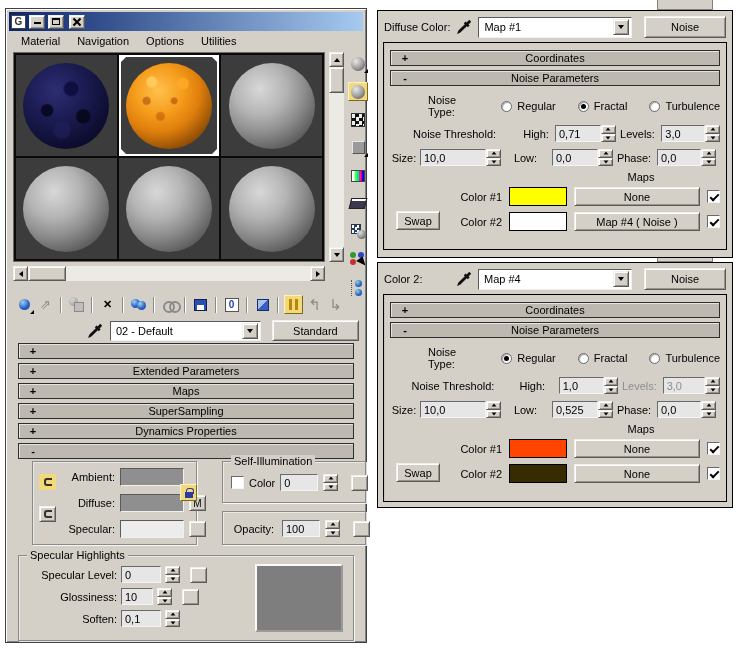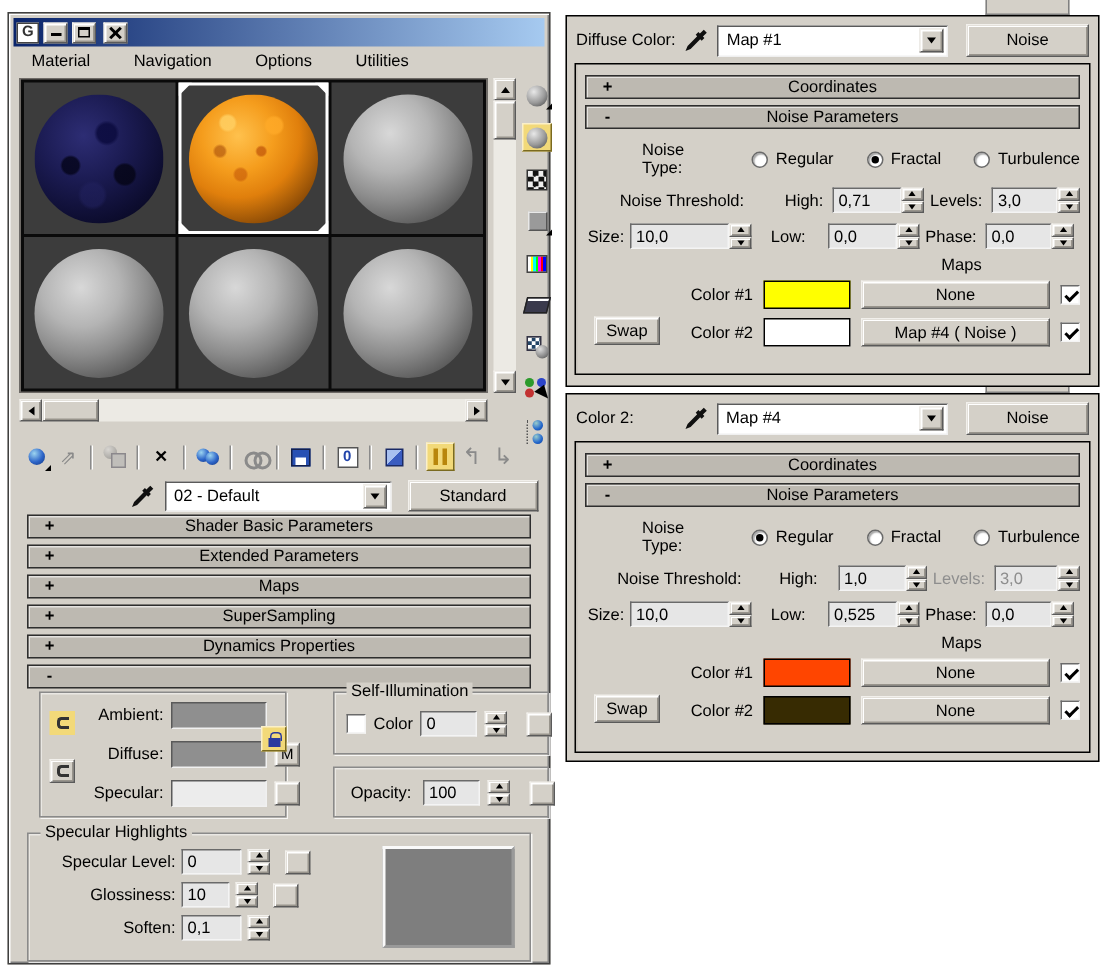--- a/index.html
+++ b/index.html
@@ -34,21 +34,21 @@
   .titlebar{height:19px;display:flex;align-items:center;gap:3px;padding:0 2px;background:linear-gradient(90deg,#0A246A,#A6CAF0)}
   .logo{width:15px;height:14px;background:#fff;border:1px solid #444;color:#333;font-weight:bold;font-size:10px;display:flex;align-items:center;justify-content:center;flex:none}
   .title-text{color:#fff;font-weight:bold;font-size:12px;flex:1;padding-left:2px;white-space:nowrap;overflow:hidden}
   .winbtn{width:16px;height:14px;flex:none}
   .glyph-min{width:7px;height:7px;border-bottom:2px solid #000;margin-top:-2px}
   .glyph-max{width:8px;height:7px;border:1px solid #000;border-top-width:2px}
   .glyph-x{position:relative;width:8px;height:8px}
   .glyph-x::before,.glyph-x::after{content:"";position:absolute;left:3px;top:-1px;width:2px;height:10px;background:#000}
   .glyph-x::before{transform:rotate(45deg)}.glyph-x::after{transform:rotate(-45deg)}
 
-  .menubar{display:flex;gap:29px;padding:4px 2px 3px 12px}
+  .menubar{display:flex;gap:17px;padding:4px 2px 3px 12px}
   .menu-item{white-space:nowrap}
 
   
   .sample-wrap{position:relative;height:242px}
   .slot-grid{position:absolute;left:4px;top:2px;width:312px;height:210px;background:#0a0a0a;border:1px solid #6E6A66;display:grid;grid-template-rows:repeat(2,1fr);grid-template-columns:repeat(3,1fr);gap:2px;padding:2px}
   .slot{background:#3C3C3C;position:relative;display:flex;align-items:center;justify-content:center;overflow:hidden}
   .slot.selected{outline:2px solid #fff;outline-offset:-2px}
   .corner{position:absolute;width:0;height:0}
   .corner.tl{top:0;left:0;border-top:9px solid #fff;border-right:9px solid transparent}
   .corner.tr{top:0;right:0;border-top:9px solid #fff;border-left:9px solid transparent}
@@ -129,21 +129,21 @@
 
   
   .rollouts{position:absolute;left:12px;right:12px;top:330px}
   .rollbar{height:16px;margin:4px 0;background:#BDB9B1;border:1px solid #2E2E2E;box-shadow:inset 1px 1px 0 rgba(255,255,255,.6);display:flex;align-items:center;position:relative}
   .rollbar .pm{position:absolute;left:9px;width:10px;text-align:center;font-weight:bold}
   .rollbar .rtitle{flex:1;text-align:center}
 
   .blinn-body{position:absolute;left:12px;right:12px;top:446px;height:186px}
   .groupbox{border:1px solid #8A8A8A;box-shadow:1px 1px 0 rgba(255,255,255,.8),inset 1px 1px 0 rgba(255,255,255,.5);position:relative}
   .legend{position:absolute;top:-7px;left:8px;background:#D4D0C8;padding:0 3px}
-  .abox{position:absolute;left:8px;top:6px;width:165px;height:84px}
+  .abox{position:absolute;left:14px;top:6px;width:165px;height:84px}
   .crow{position:absolute;display:flex;align-items:center;gap:5px}
   .clabel{width:54px;text-align:right}
   .swatch{width:64px;height:18px;border:1px solid;border-color:#5A5A5A #F0F0F0 #F0F0F0 #5A5A5A}
   .smallbtn{width:17px;height:16px;font-size:10px}
   .pairbtn{position:absolute;left:6px;width:17px;height:16px}
   .cglyph{width:8px;height:8px;border:2px solid #333;border-right:none;border-radius:3px 0 0 3px}
   .pairbtn.active{background:#F2D979;border-color:#FBF0C8 #7A6A20 #7A6A20 #FBF0C8}
   .lockbtn{position:absolute;right:4px;top:22px;width:17px;height:17px;background:#F2D979;border:1px solid;border-color:#FBF0C8 #7A6A20 #7A6A20 #FBF0C8;display:flex;align-items:center;justify-content:center}
   .lock{position:relative;width:8px;height:6px;background:#2A3A9E;margin-top:4px}
   .lock::before{content:"";position:absolute;left:1px;top:-4px;width:6px;height:5px;border:1.5px solid #2A3A9E;border-bottom:none;border-radius:3px 3px 0 0}
@@ -350,21 +350,20 @@
       <span class="ddbtn raised btn">
           <span class="tri-down"></span>
         </span>
     </span>
     <span class="btn raised" style="width:88px;height:21px;margin-left:4px">Standard</span>
   </div>
 
   <div class="rollouts">
     <div class="rollbar">
         <span class="pm">+</span>
-        <span class="rtitle">Shader Basic Parameters</span>
       </div>
     <div class="rollbar">
         <span class="pm">+</span>
         <span class="rtitle">Extended Parameters</span>
       </div>
     <div class="rollbar">
         <span class="pm">+</span>
         <span class="rtitle">Maps</span>
       </div>
     <div class="rollbar">

